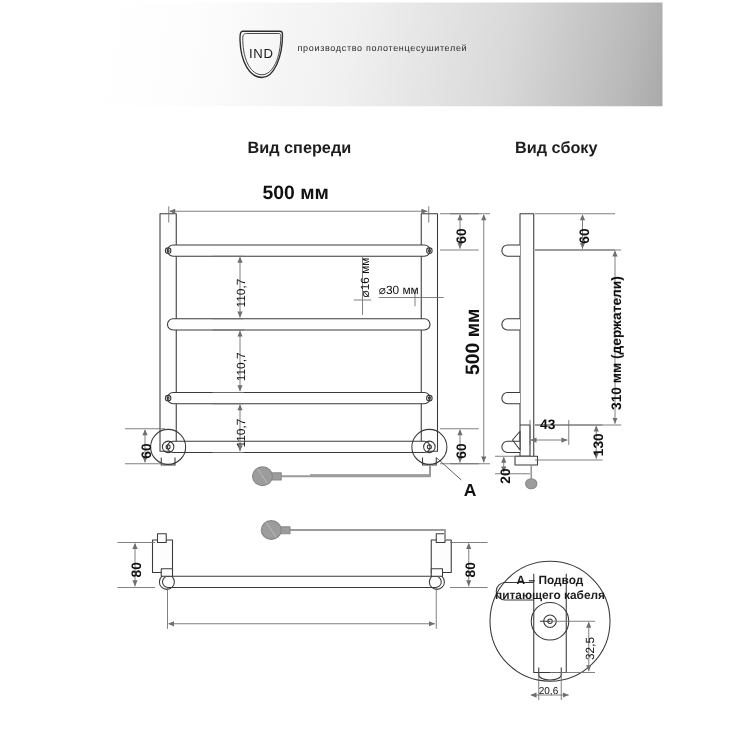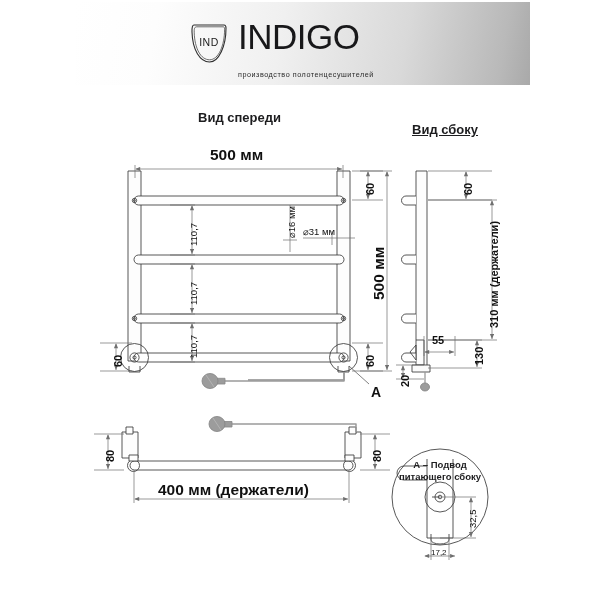--- a/index.html
+++ b/index.html
@@ -30,21 +30,21 @@
     font-size:7.2px;color:#2a2a2a;letter-spacing:0.55px;white-space:nowrap;
     margin-top:15px;
   }
 
   
   .view-title{
     position:absolute;font-size:13px;font-weight:bold;color:#1d1d1f;
     font-family:"Liberation Sans",sans-serif;white-space:nowrap;
   }
   #title-front{left:198px;top:110px;}
-  #title-side{left:412px;top:122px;text-decoration:underline;}
+  #title-side{left:412px;top:110px;}
 
   
   svg.dw{position:absolute;left:0;top:0;width:600px;height:600px;overflow:visible;pointer-events:none;}
 
   .lbl{
     position:absolute;font-family:"Liberation Sans",sans-serif;
     color:#111;white-space:nowrap;
   }
   .lbl-big{font-size:15.5px;font-weight:bold;}
   .lbl-med{font-size:11px;font-weight:bold;}
@@ -64,21 +64,20 @@
 
   <div class="banner"></div>
 
   <div class="logo-wrap">
     <svg class="logo-mark" viewBox="0 0 48 48">
       <path d="M9 5 L39 5 C40.5 5 41 6 41 8 C41 26 34 42 24.5 42 C15 42 7.5 30 7 12 C6.9 7 7.5 5 9 5 Z" fill="none" stroke="#2e2e2e" stroke-width="1.1"></path>
       <path d="M12 6.8 L38 6.8 C39.2 6.8 39.6 7.6 39.6 9.2 C39.6 25.5 33.5 39.8 24.6 39.8 C15.8 39.8 9.6 28.6 9.2 12.2 C9.1 8 9.8 6.8 12 6.8 Z" fill="none" stroke="#4a4a4a" stroke-width="0.8"></path>
       <text x="24" y="26" font-family="Liberation Sans, sans-serif" font-size="10.5" fill="#1a1a1a" text-anchor="middle" letter-spacing="0.5">IND</text>
     </svg>
     <div class="logo-text">
-      <div class="logo-word">INDIGO</div>
       <div class="logo-sub">производство полотенцесушителей</div>
     </div>
   </div>
 
   <div class="view-title" id="title-front">Вид спереди</div>
   <div class="view-title" id="title-side">Вид сбоку</div>
 
   <svg class="dw" viewBox="0 0 600 600">
     <defs>
       <marker id="ar" markerWidth="8" markerHeight="8" refX="7" refY="3" orient="auto">
@@ -287,34 +286,33 @@
 
   <div class="lbl lbl-med rot90" style="left:364px;top:195px;">60</div>
   <div class="lbl lbl-med rot90" style="left:364px;top:367px;">60</div>
   <div class="lbl lbl-med rot90" style="left:112px;top:367px;">60</div>
 
   <div class="lbl lbl-sm rot90" style="left:188px;top:246px;">110,7</div>
   <div class="lbl lbl-sm rot90" style="left:188px;top:305px;">110,7</div>
   <div class="lbl lbl-sm rot90" style="left:188px;top:358px;">110,7</div>
 
   <div class="lbl lbl-sm rot90" style="left:286px;top:238px;">⌀16 мм</div>
-  <div class="lbl lbl-sm" style="left:303px;top:226px;">⌀31 мм</div>
+  <div class="lbl lbl-sm" style="left:303px;top:226px;">⌀30 мм</div>
 
   <div class="lbl lbl-A" style="left:371px;top:384px;">А</div>
 
   <div class="lbl lbl-med rot90" style="left:462px;top:195px;">60</div>
   <div class="lbl lbl-med rot90" style="left:488px;top:328px;">310 мм (держатели)</div>
-  <div class="lbl lbl-med" style="left:432px;top:334px;">55</div>
+  <div class="lbl lbl-med" style="left:432px;top:334px;">43</div>
   <div class="lbl lbl-med rot90" style="left:473px;top:365px;">130</div>
   <div class="lbl lbl-med rot90" style="left:399px;top:387px;">20</div>
 
   <div class="lbl lbl-med rot90" style="left:104px;top:462px;">80</div>
   <div class="lbl lbl-med rot90" style="left:371px;top:462px;">80</div>
-  <div class="lbl lbl-big" style="left:158px;top:481px;">400 мм (держатели)</div>
 
   <div class="detail-cap" style="left:390px;top:423px;width:100px;margin-top:36px;">
     <div>А – Подвод</div>
-    <div>питающего сбоку</div>
+    <div>питающего кабеля</div>
   </div>
   <div class="lbl lbl-sm rot90" style="left:467px;top:528px;">32,5</div>
-  <div class="lbl lbl-xs" style="left:431px;top:548px;">17,2</div>
+  <div class="lbl lbl-xs" style="left:431px;top:548px;">20,6</div>
 
 </div>
 
 </body></html>

